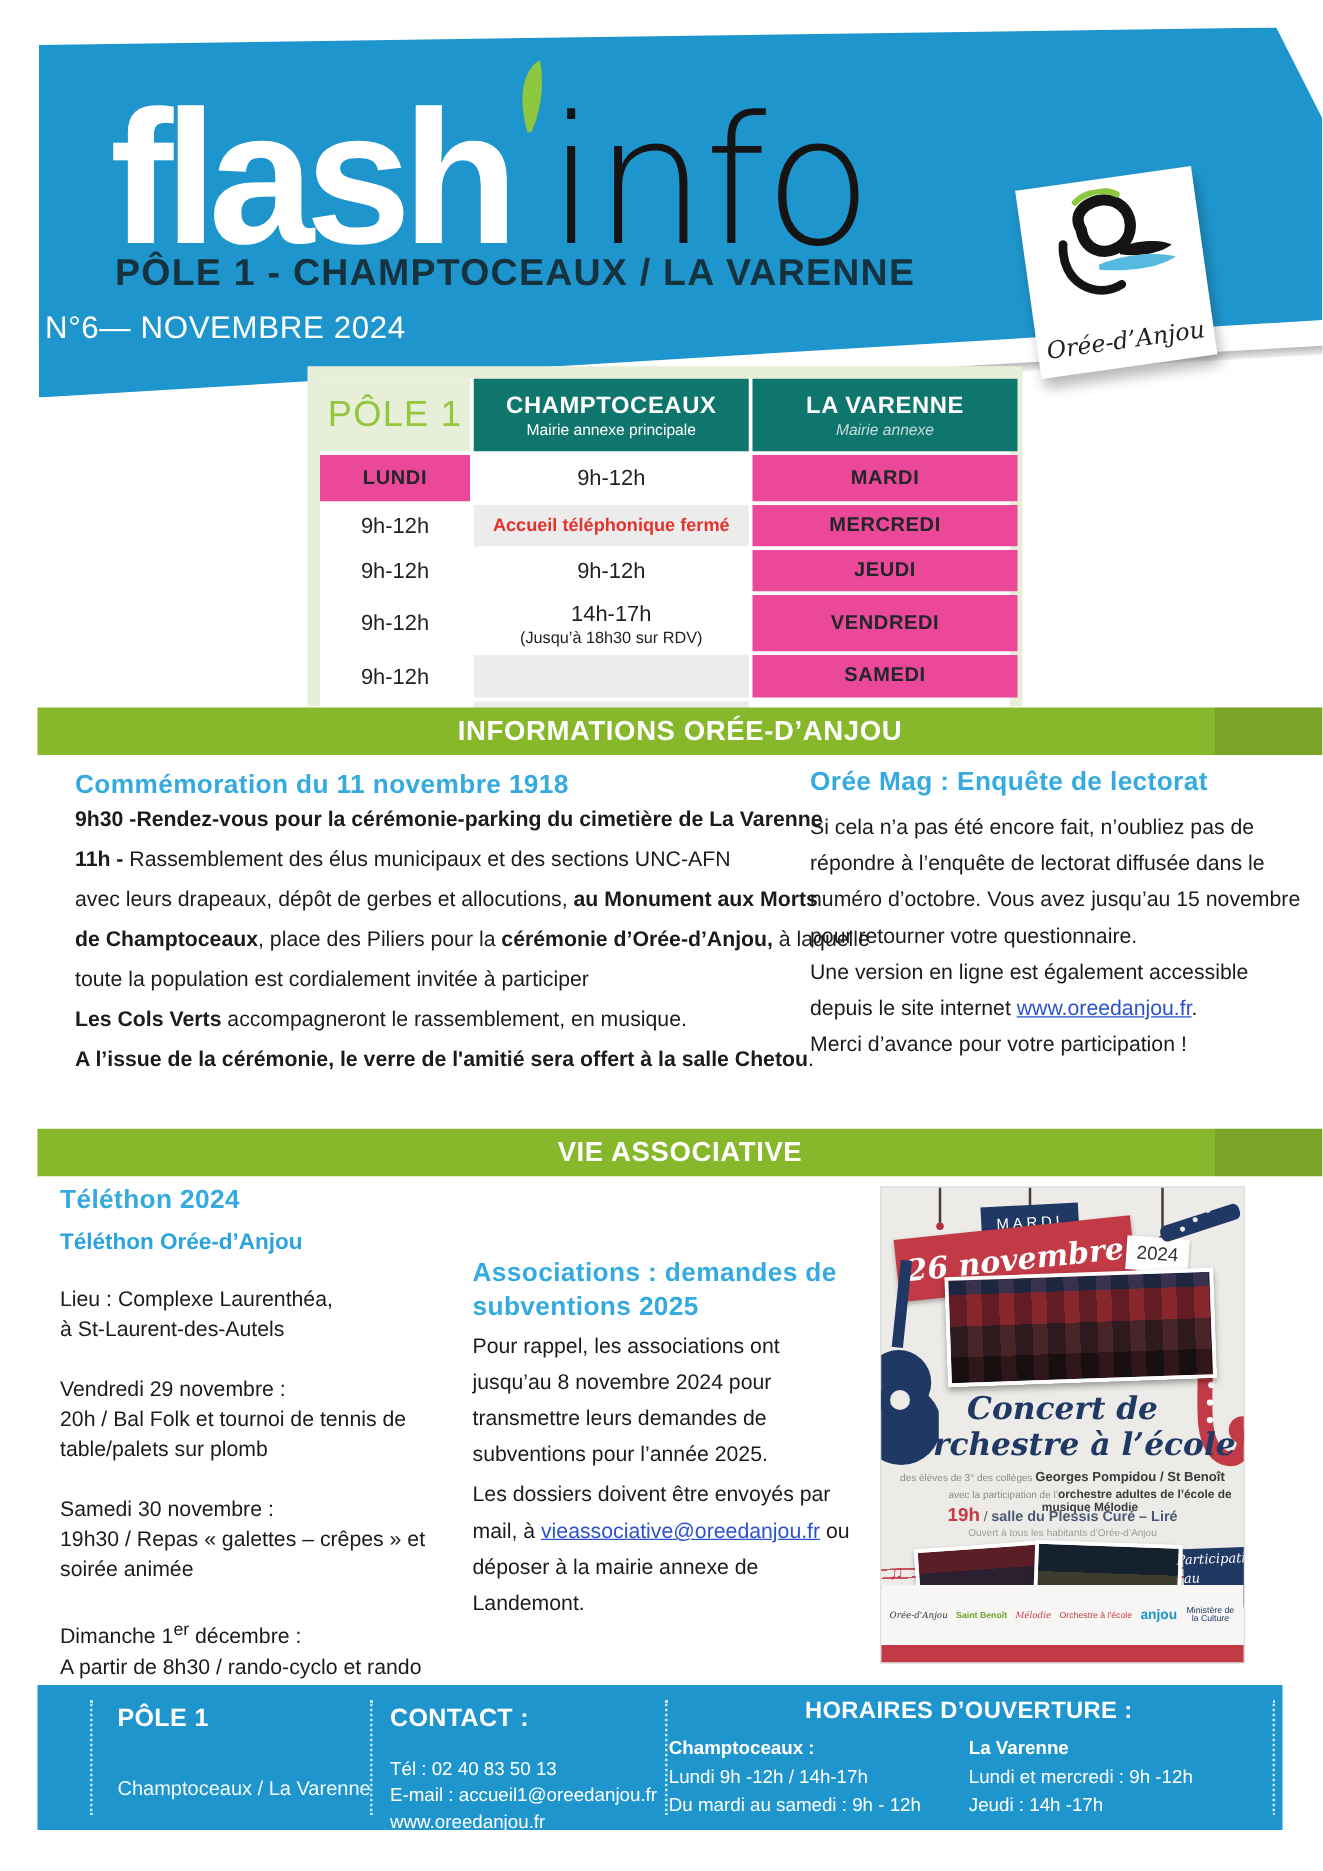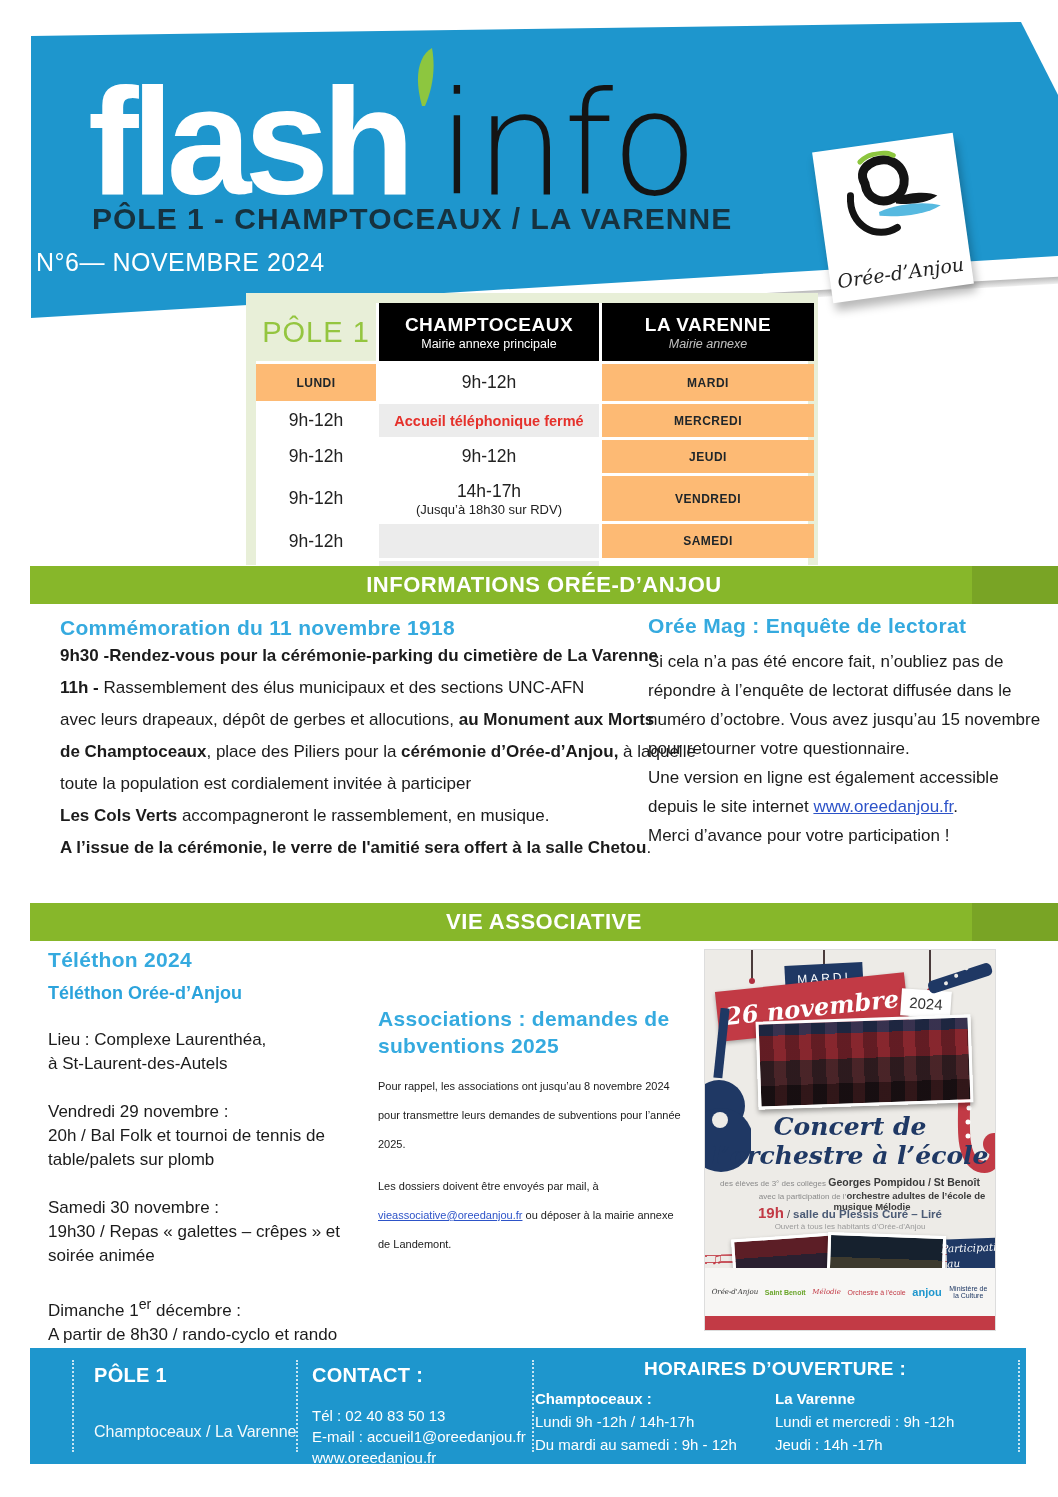--- a/index.html
+++ b/index.html
@@ -27,25 +27,25 @@
     display:flex; flex-direction:column; align-items:center; justify-content:flex-end; padding-bottom:10px; }
   .logo-card svg { position:absolute; top:8px; left:18px; }
   .logo-caption { font-family:"DejaVu Serif", serif; font-style:italic; font-size:19px; color:#222; }
   
   .hours-panel { position:absolute; left:246px; top:293px; width:572px; height:272px;
     background:#e8efd8; z-index:2; padding:10px 10px 10px 10px; }
   .hours-grid { display:grid; grid-template-columns:120px 220px 212px;
     grid-template-rows:58px 37px 33px 33px 45px 34px 32px; gap:3px; background:#ffffff; }
   .cell { display:flex; flex-direction:column; align-items:center; justify-content:center; text-align:center; }
   .corner { background:#e8efd8; color:#94c53f; font-size:29px; letter-spacing:1px; }
-  .colhead { background:#000000; color:#ffffff; }
+  .colhead { background:#0f766e; color:#ffffff; }
   .colhead .t { font-weight:bold; font-size:19px; letter-spacing:.5px; }
   .colhead .s { font-size:12.5px; margin-top:1px; }
   .colhead .s.it { font-style:italic; color:rgba(255,255,255,.75); }
-  .day { background:#fdba74; color:#20262a; font-weight:bold; font-size:12px; letter-spacing:.5px; }
+  .day { background:#ec4899; color:#20262a; font-weight:bold; font-size:16px; letter-spacing:.5px; }
   .time { background:#ffffff; font-size:17.5px; color:#222; }
   .time.gray { background:#ececec; }
   .time .note { font-size:13px; margin-top:0px; }
   .time.red { color:#e5312b; font-weight:bold; font-size:14.5px; }
   
   .banner { position:absolute; left:30px; width:1028px; height:38px; background:#87b72a;
     display:flex; align-items:center; justify-content:center; z-index:2; }
   .banner::after { content:""; position:absolute; right:0; top:0; width:86px; height:100%; background:rgba(0,0,0,.10); }
   .banner .bt { color:#ffffff; font-weight:bold; font-size:22px; letter-spacing:.5px; }
   #banner-infos { top:566px; }
@@ -59,21 +59,21 @@
   .col-oreemag { position:absolute; left:648px; top:614px; width:400px; }
   .col-oreemag p { font-size:17px; line-height:29px; margin-top:9px; }
   a.doc-link { color:#2d53c8; text-decoration:underline; cursor:pointer; }
   
   .col-telethon { position:absolute; left:48px; top:948px; width:320px; }
   .col-telethon .sub { color:#2ba3dc; font-weight:bold; font-size:18px; margin-top:11px; }
   .col-telethon p { font-size:17px; line-height:24px; margin-top:24px; }
   .col-telethon .u { text-decoration:underline; }
   .col-assoc { position:absolute; left:378px; top:1005px; width:305px; }
   .col-assoc .h-blue { line-height:27px; }
-  .col-assoc p { font-size:11px; line-height:29px; margin-top:13px; }
+  .col-assoc p { font-size:17px; line-height:29px; margin-top:3px; }
   
   .poster { position:absolute; left:705px; top:950px; width:290px; height:380px;
     background:#edebe7; z-index:2; overflow:hidden; box-shadow:0 0 0 1px #ddd; }
   .pstring { position:absolute; width:1.5px; background:#4a3b3b; top:0; }
   .pstring::after { content:""; position:absolute; bottom:-4px; left:-2.5px; width:6px; height:6px; border-radius:50%; background:#b03040; }
   .tag-mardi { position:absolute; left:80px; top:14px; width:78px; height:27px; background:#1f3864; transform:rotate(-3deg);
     color:#fff; font-size:12px; letter-spacing:3px; display:flex; align-items:center; justify-content:center; }
   .tag-date { position:absolute; left:12px; top:32px; width:190px; height:50px; background:#c23a45; transform:rotate(-6deg);
     color:#fff; display:flex; align-items:center; justify-content:center;
     font-family:"DejaVu Serif",serif; font-style:italic; font-weight:bold; font-size:24px; box-shadow:0 2px 4px rgba(0,0,0,.3); }

